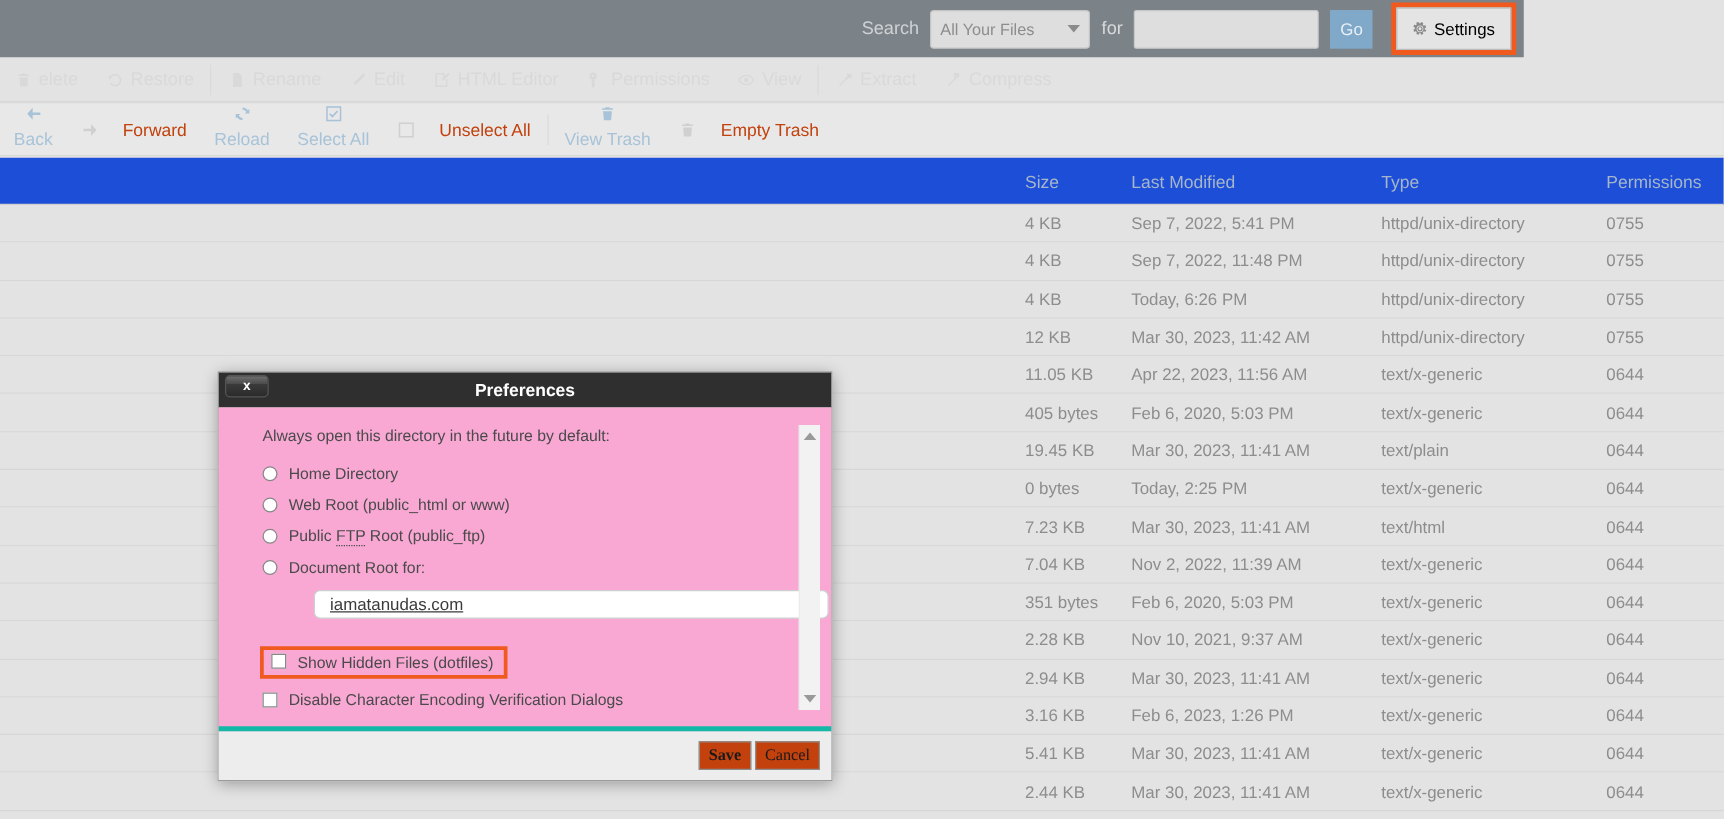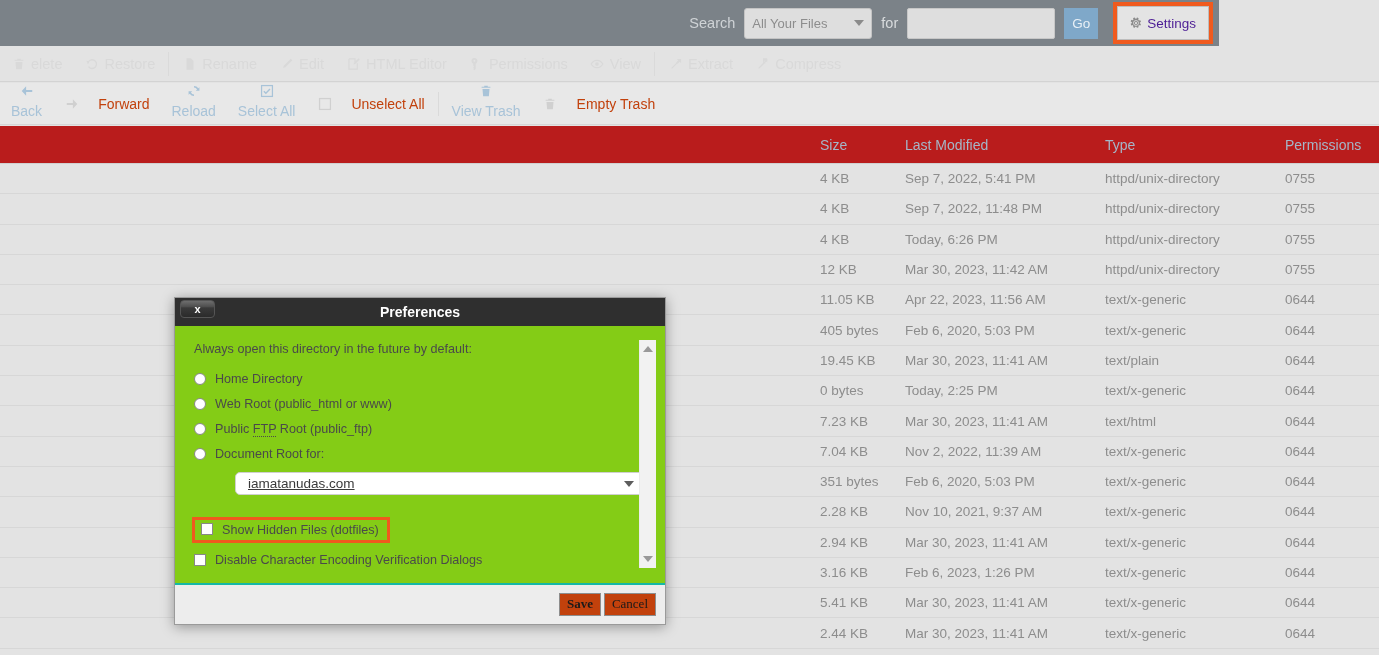--- a/index.html
+++ b/index.html
@@ -106,21 +106,21 @@
   }
   .settings-btn {
     background: #e4e4e4;
     border: 1px solid #bdbdbd;
     height: 100%;
     min-width: 78px;
     display: flex;
     align-items: center;
     justify-content: center;
     gap: 5px;
-    color: #4c1d95;
+    color: #000000;
     font-size: 13.5px;
     cursor: pointer;
     padding: 0 12px;
     box-sizing: border-box;
   }
   .gear {
     display: inline-block;
     width: 12px; height: 12px;
     position: relative;
   }
@@ -184,21 +184,21 @@
     left: 0; top: 126px;
     width: 1379px;
     height: 529px;
     background: #e3e3e3;
     overflow: hidden;
   }
   .thead {
     height: 38px;
     display: flex;
     align-items: center;
-    background: #b91c1c;
+    background: #1d4ed8;
     border-bottom: 1px solid #d0d0d0;
     box-sizing: border-box;
   }
   .trow {
     height: 30.3px;
     display: flex;
     align-items: center;
     background: #e3e3e3;
     border-bottom: 1px solid #d7d7d7;
     box-sizing: border-box;
@@ -257,24 +257,24 @@
     font-weight: bold;
     display: flex;
     align-items: center;
     justify-content: center;
     cursor: pointer;
     box-sizing: border-box;
   }
   .modal-body {
     position: relative;
     height: 259px;
-    background: #84cc16;
-    box-sizing: border-box;
-    padding: 16px 0 0 12px;
-    border-bottom: 2px solid #14b8a6;
+    background: #f9a8d4;
+    box-sizing: border-box;
+    padding: 16px 0 0 28px;
+    border-bottom: 4px solid #14b8a6;
     overflow: hidden;
   }
   .pref-heading {
     font-size: 12.6px;
     color: #4a4a4a;
     margin: 0 0 10px 7px;
   }
   .opt-row {
     display: flex;
     align-items: center;

